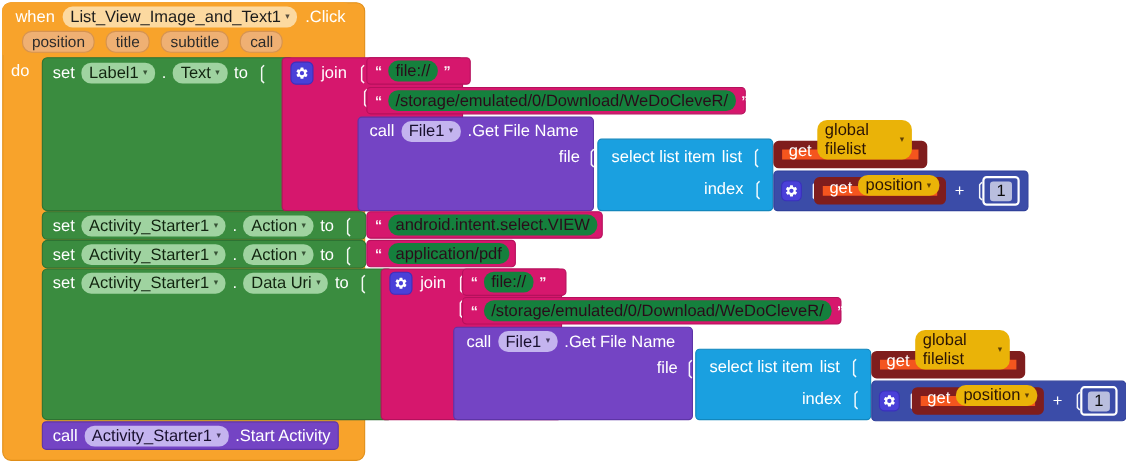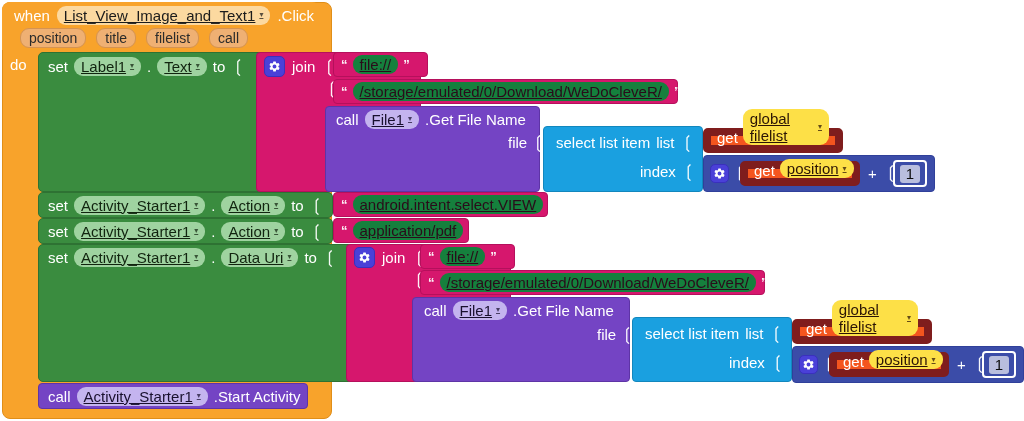--- a/index.html
+++ b/index.html
@@ -5,36 +5,36 @@
   html,body{margin:0;padding:0;background:#ffffff;}
   body{width:1024px;height:421px;overflow:hidden;
        font-family:"Liberation Sans",sans-serif;font-size:15px;}
   #stage{position:relative;width:1024px;height:421px;}
 
   
   .t{white-space:nowrap;line-height:1;}
 
   
   .pill{display:inline-flex;align-items:center;gap:4px;
-        border-radius:9px;padding:1px 7px;font-size:15px;line-height:17px;text-decoration:underline;}
+        border-radius:9px;padding:1px 7px;font-size:15px;line-height:17px;}
   .caret{font-size:8px;line-height:8px;opacity:.72;}
 
   
   .ev-pill{background:#fcd9a0;color:#1b1b1b;border-radius:9px;}
   .param{background:#efb073;color:#2b2b2b;border:1px solid #d59351;
          border-radius:9px;padding:1px 8px;font-size:14px;}
 
   
   .grn-pill{background:#9fd3a0;color:#11240f;}
   
   .pur-pill{background:#c4b4ef;color:#19102e;}
   
   .txt-pill{background:#15803d;color:#2a0c1a;}
   
-  .get-pill{background:#fde047;color:#2b1405;}
+  .get-pill{background:#eab308;color:#2b1405;}
 
   .quote{color:#ffffff;font-size:13px;font-weight:bold;opacity:.95;}
 
   
   .blk{position:absolute;box-sizing:border-box;}
 
   
   .event{background:#f8a32b;border:1px solid #e08e18;border-radius:6px;
          color:#ffffff;}
   
@@ -85,21 +85,21 @@
     <span class="pill ev-pill">
       <span>List_View_Image_and_Text1</span>
       <span class="caret">▾</span>
     </span>
     <span class="lbl">.Click</span>
   </div>
 
   <div class="blk row" style="left:20px;top:29px;height:18px;gap:10px;">
     <span class="param">position</span>
     <span class="param">title</span>
-    <span class="param">filelist</span>
+    <span class="param">subtitle</span>
     <span class="param">call</span>
   </div>
 
   <div class="blk t lbl" style="left:10px;top:57px;">do</div>
 
   <div class="blk green" style="left:38px;top:52px;width:230px;height:140px;"></div>
   <div class="blk row" style="left:48px;top:56px;height:20px;gap:6px;">
     <span class="t lbl">set</span>
     <span class="pill grn-pill">
       <span>Label1</span>

